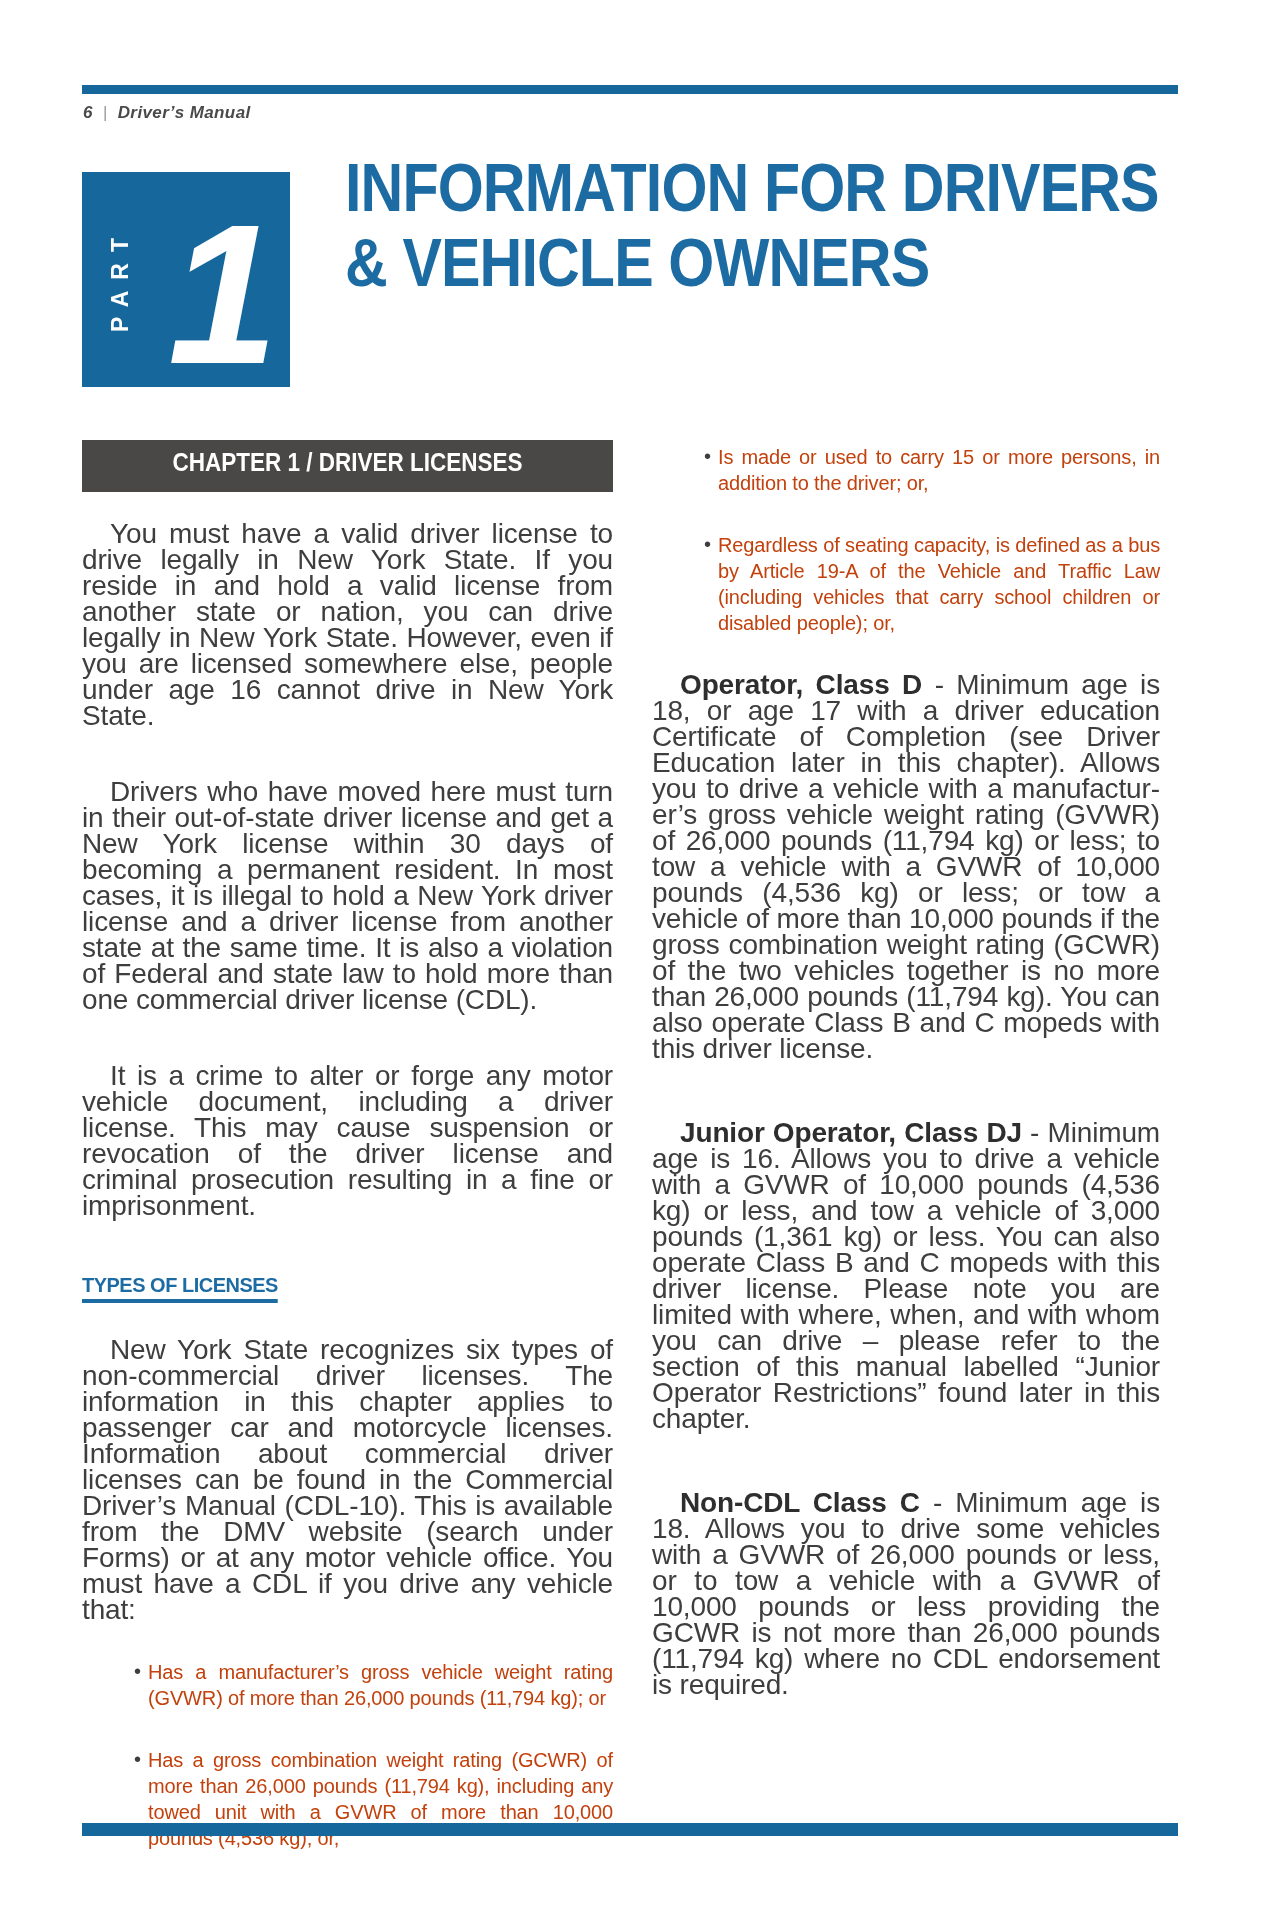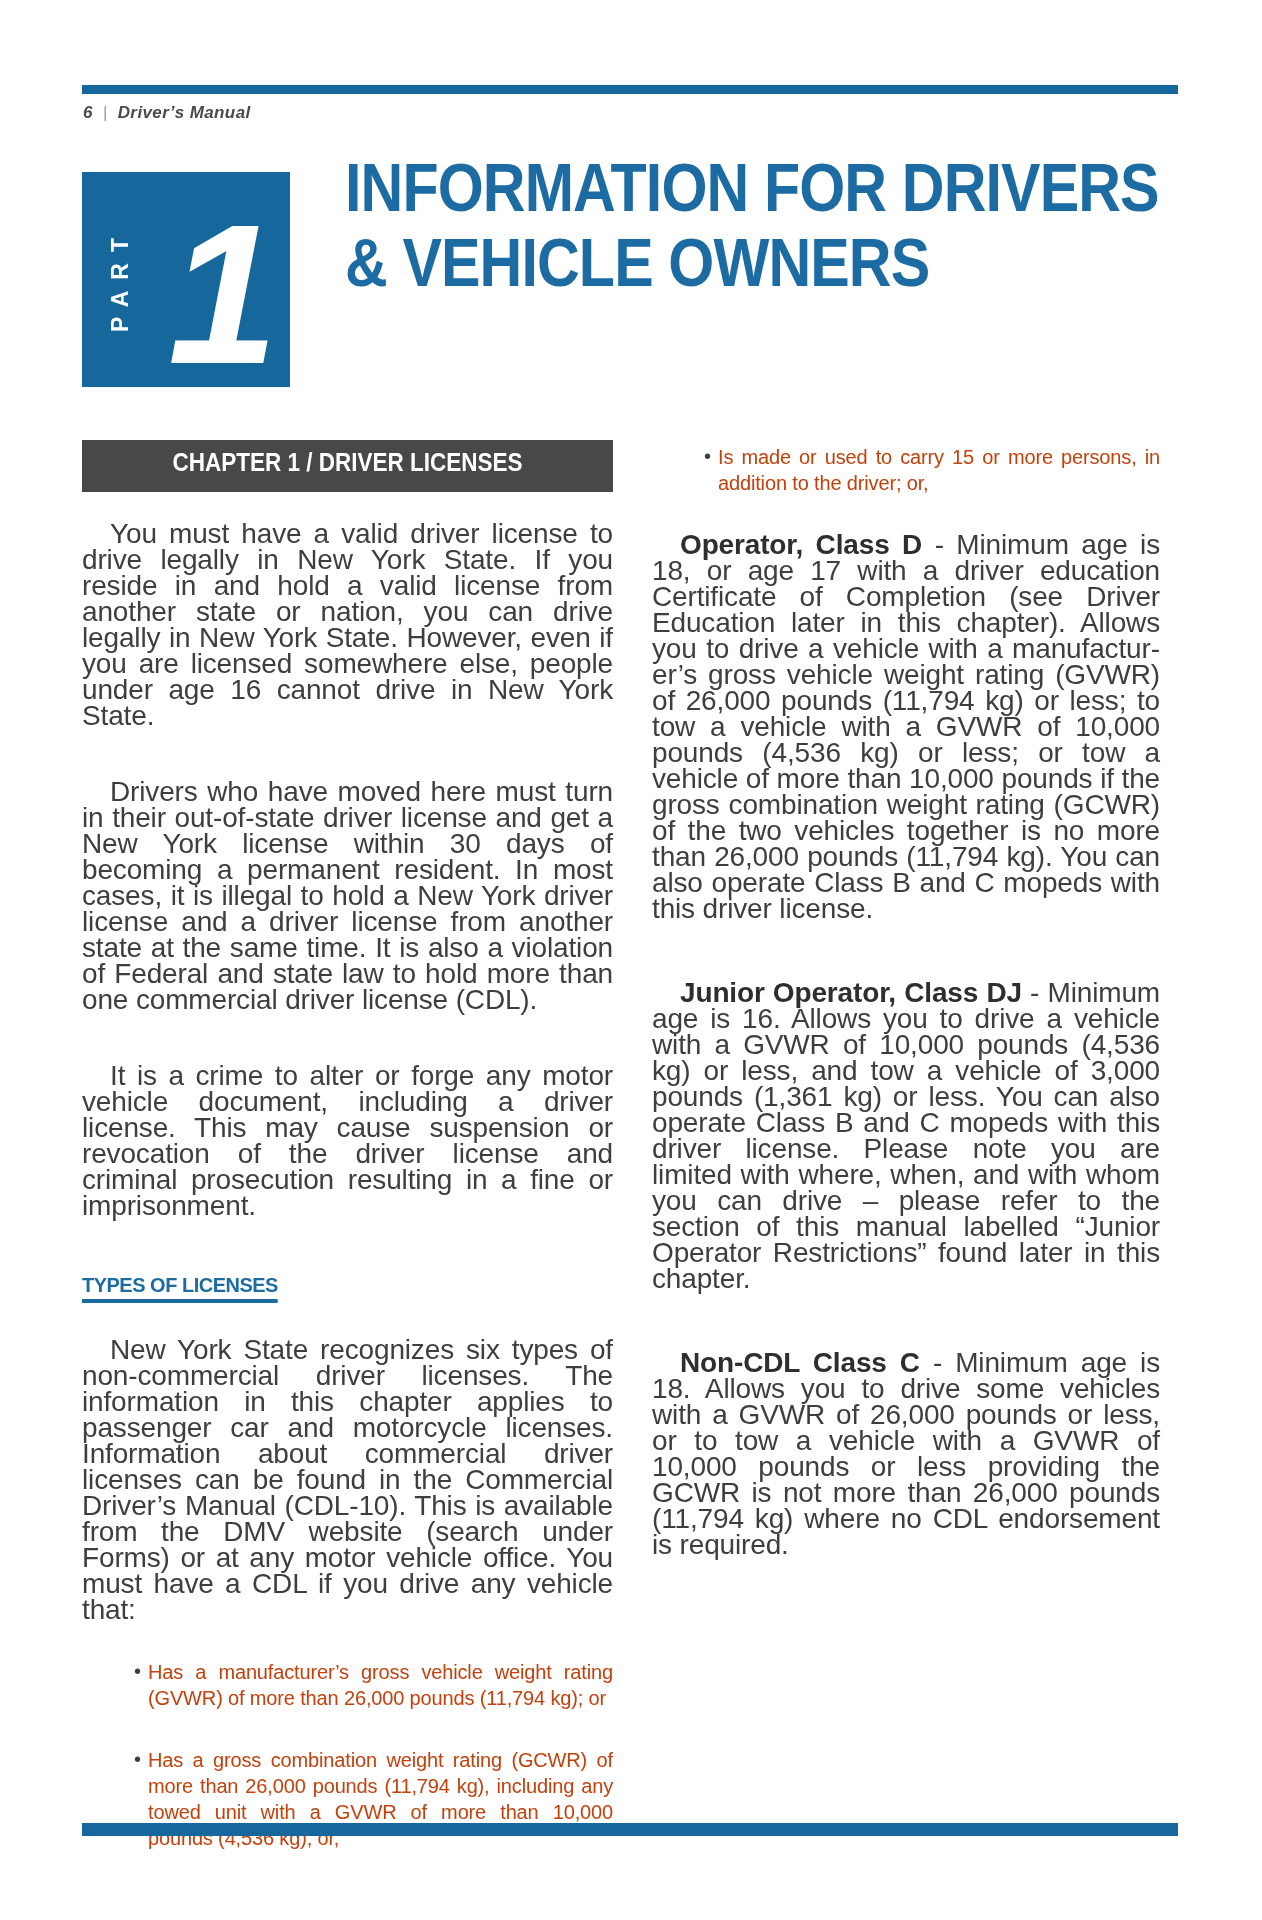--- a/index.html
+++ b/index.html
@@ -135,20 +135,21 @@
       <li>Has a manufacturer’s gross vehicle weight rating (GVWR) of more than 26,000 pounds (11,794 kg); or</li>
       <li>Has a gross combination weight rating (GCWR) of more than 26,000 pounds (11,794 kg), including any towed unit with a GVWR of more than 10,000 pounds (4,536 kg); or,</li>
     </ul>
 
   </div>
 
   <div class="col col-right">
 
     <ul class="bullets">
       <li>Is made or used to carry 15 or more persons, in addition to the driver; or,</li>
+      <li>Regardless of seating capacity, is defined as a bus by Article 19-A of the Vehicle and Traffic Law (including vehicles that carry school children or disabled people); or,</li>
     </ul>
 
 
     <p class="body indent license-para">
       <strong>Operator, Class D</strong><span> - Minimum age is 18, or age 17 with a driver education Certificate of Comple­tion (see Driver Education later in this chapter). Allows you to drive a vehicle with a manufactur­er’s gross vehicle weight rating (GVWR) of 26,000 pounds (11,794 kg) or less; to tow a vehicle with a GVWR of 10,000 pounds (4,536 kg) or less; or tow a vehicle of more than 10,000 pounds if the gross combination weight rating (GCWR) of the two vehicles together is no more than 26,000 pounds (11,794 kg). You can also operate Class B and C mopeds with this driver license.</span>
     </p>
 
     <p class="body indent license-para">
       <strong>Junior Operator, Class DJ</strong><span> - Minimum age is 16. Allows you to drive a vehicle with a GVWR of 10,000 pounds (4,536 kg) or less, and tow a vehicle of 3,000 pounds (1,361 kg) or less. You can also operate Class B and C mopeds with this driv­er license. Please note you are limited with where, when, and with whom you can drive – please refer to the section of this manual labelled “Junior Operator Restrictions” found later in this chapter.</span>
     </p>

